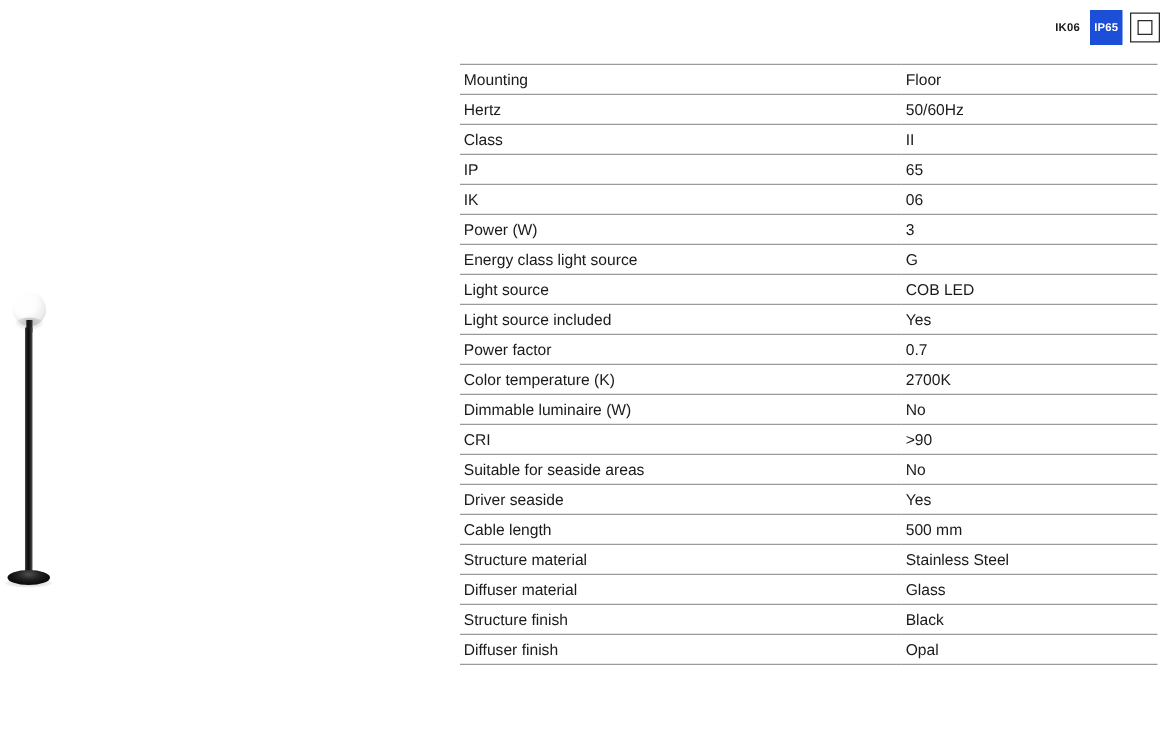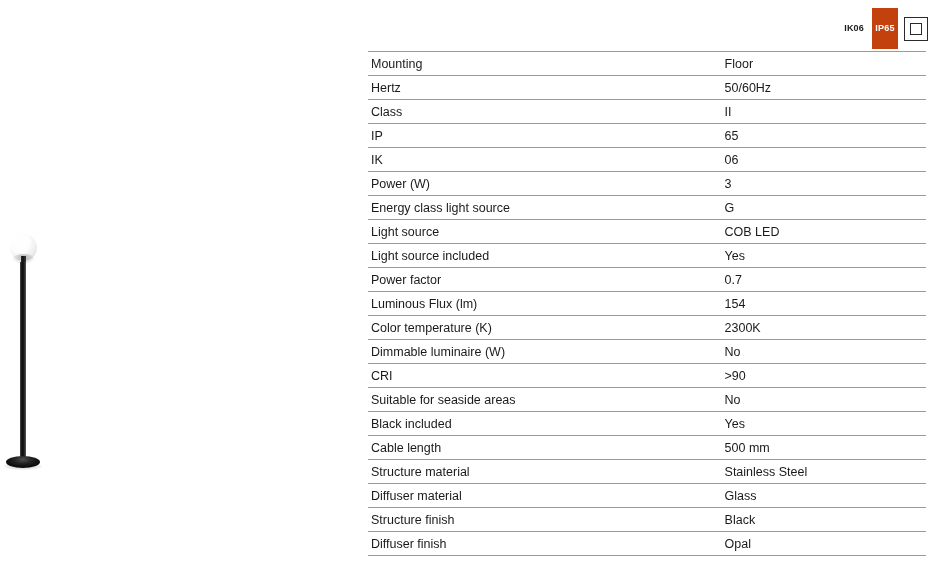--- a/index.html
+++ b/index.html
@@ -88,27 +88,27 @@
   }
   .badge-text {
     font-size: 9px;
     font-weight: bold;
     letter-spacing: 0.2px;
     color: #1a1a1a;
     line-height: 1;
     padding: 0 2px;
   }
   .badge-ip {
-    background: #c2410c;
+    background: #1d4ed8;
     color: #ffffff;
     font-size: 9px;
     font-weight: bold;
     letter-spacing: 0.2px;
     width: 26px;
-    height: 41px;
+    height: 28px;
     display: flex;
     align-items: center;
     justify-content: center;
     line-height: 1;
   }
   .badge-class {
     width: 24px;
     height: 24px;
     border: 1.5px solid #2a2a2a;
     display: flex;
@@ -211,41 +211,37 @@
       </tr>
       <tr>
         <td class="spec-label">Light source included</td>
         <td class="spec-value">Yes</td>
       </tr>
       <tr>
         <td class="spec-label">Power factor</td>
         <td class="spec-value">0.7</td>
       </tr>
       <tr>
-        <td class="spec-label">Luminous Flux (lm)</td>
-        <td class="spec-value">154</td>
-      </tr>
-      <tr>
         <td class="spec-label">Color temperature (K)</td>
-        <td class="spec-value">2300K</td>
+        <td class="spec-value">2700K</td>
       </tr>
       <tr>
         <td class="spec-label">Dimmable luminaire (W)</td>
         <td class="spec-value">No</td>
       </tr>
       <tr>
         <td class="spec-label">CRI</td>
         <td class="spec-value">&gt;90</td>
       </tr>
       <tr>
         <td class="spec-label">Suitable for seaside areas</td>
         <td class="spec-value">No</td>
       </tr>
       <tr>
-        <td class="spec-label">Black included</td>
+        <td class="spec-label">Driver seaside</td>
         <td class="spec-value">Yes</td>
       </tr>
       <tr>
         <td class="spec-label">Cable length</td>
         <td class="spec-value">500 mm</td>
       </tr>
       <tr>
         <td class="spec-label">Structure material</td>
         <td class="spec-value">Stainless Steel</td>
       </tr>

